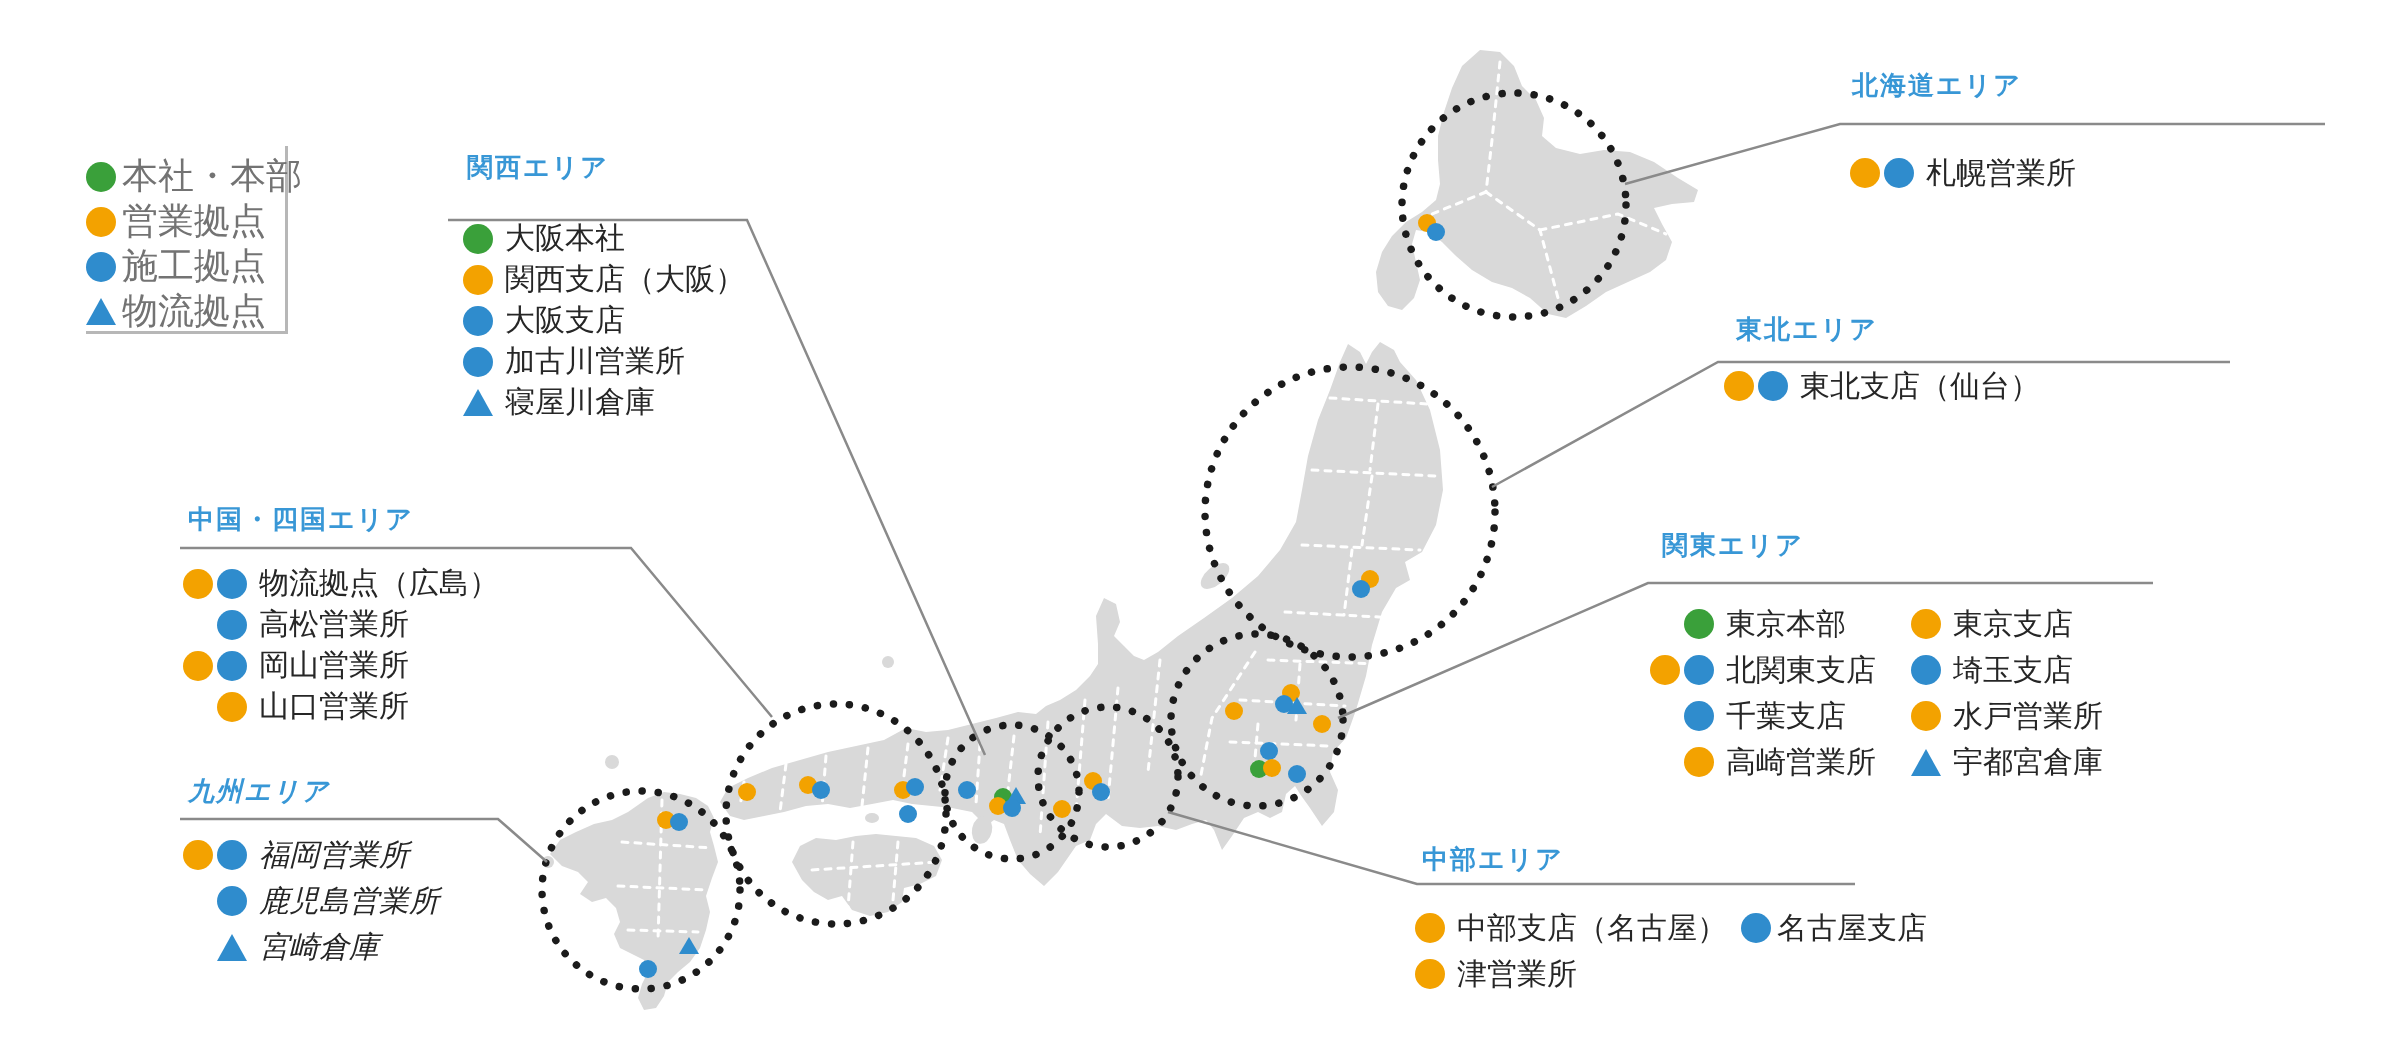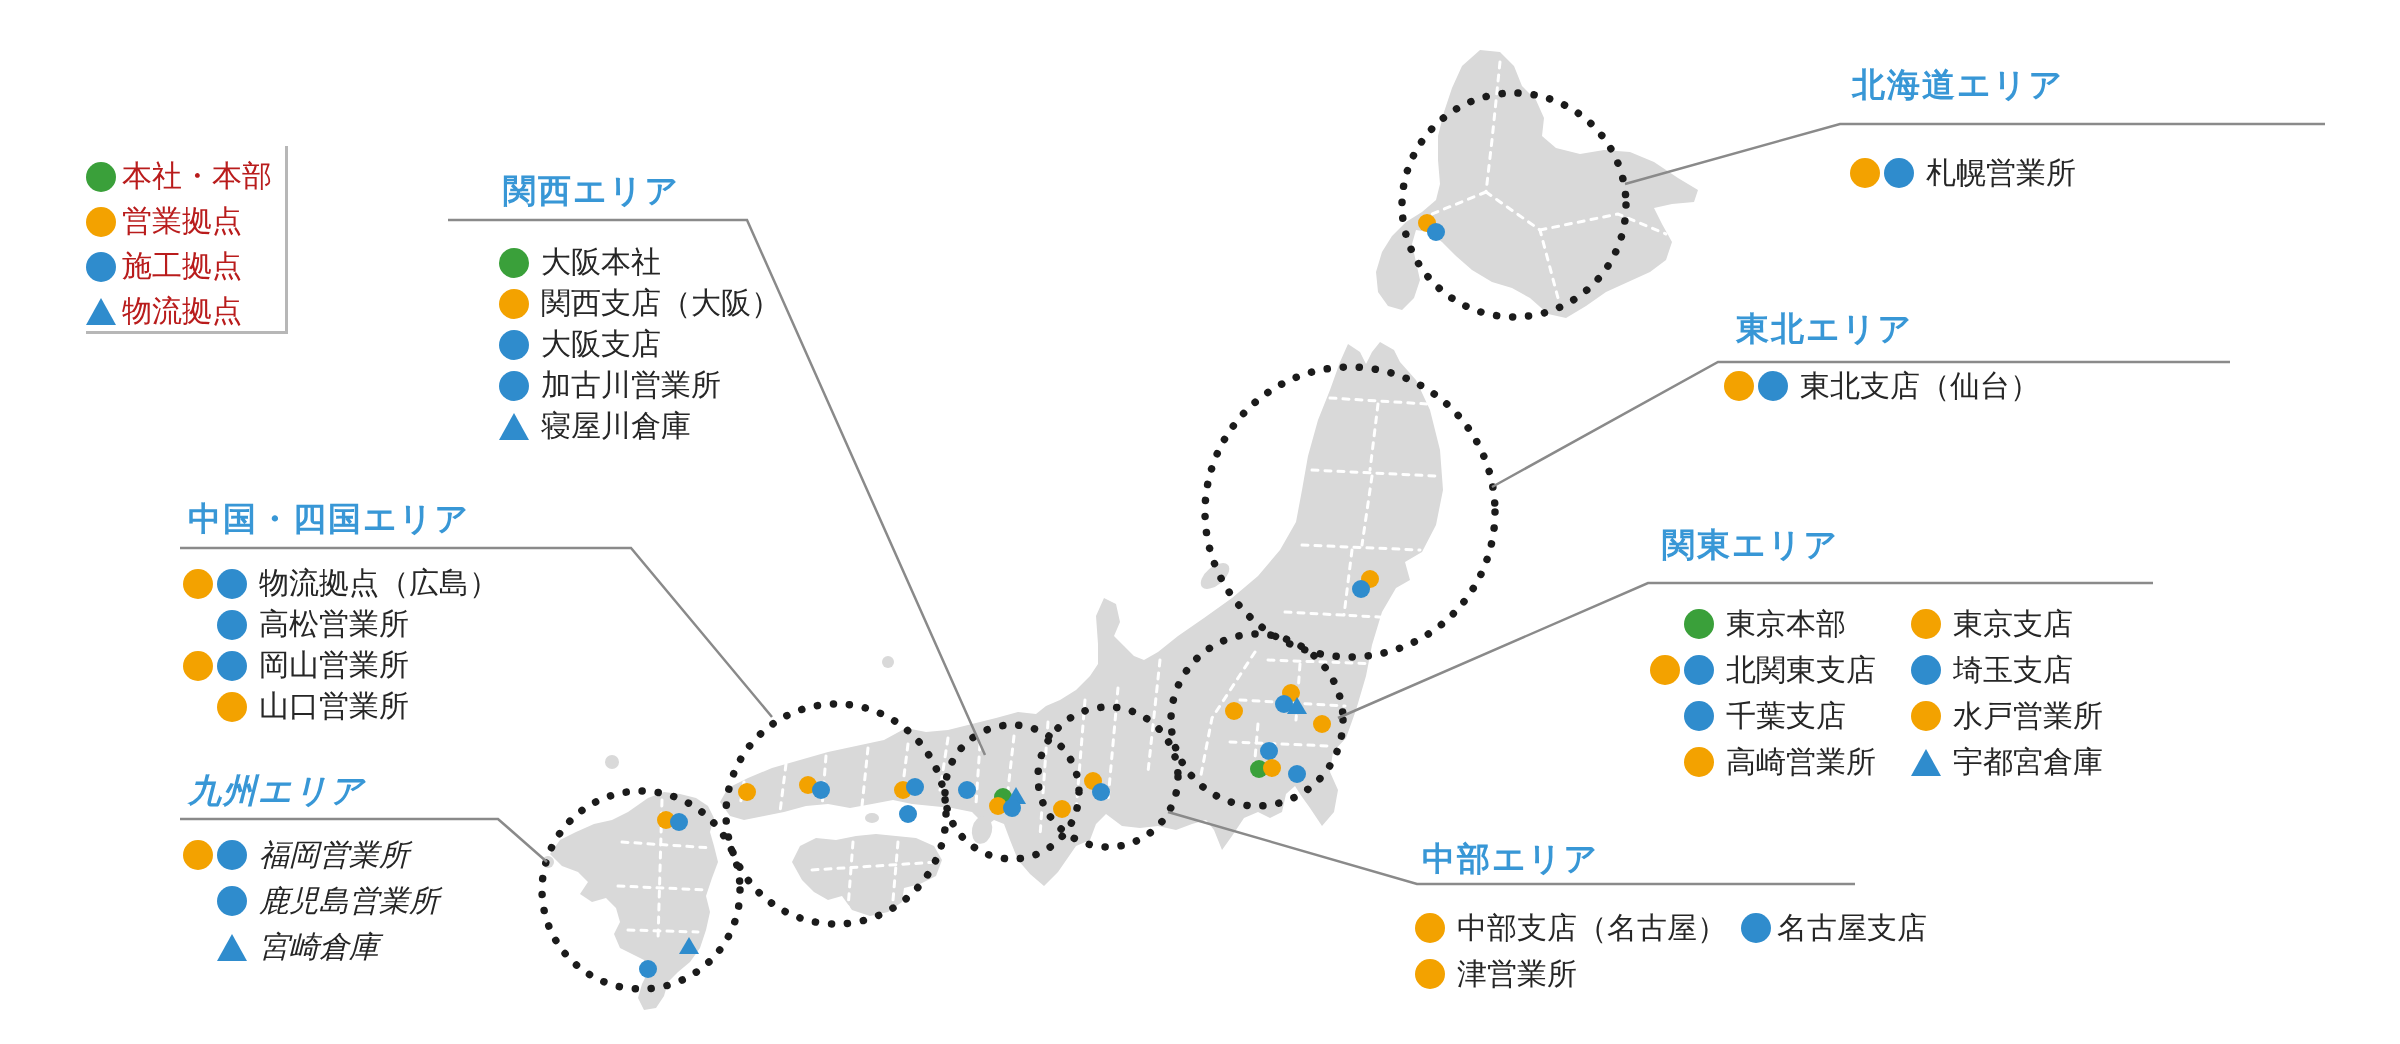--- a/index.html
+++ b/index.html
@@ -9,33 +9,33 @@
 
   .land{fill:#d9d9d9;stroke:none;}
   .pref{fill:none;stroke:#ffffff;stroke-width:3;stroke-dasharray:6 7;stroke-linecap:round;}
   .region-dotted{fill:none;stroke:#1b1b1b;stroke-width:7.5;stroke-dasharray:0.1 16;stroke-linecap:round;}
   .leader{fill:none;stroke:#8a8a8a;stroke-width:2.5;}
 
   .legend{position:absolute;left:86px;top:146px;width:202px;height:188px;
           border-right:3px solid #b7b7b7;border-bottom:3px solid #b7b7b7;
           box-sizing:border-box;padding-top:8px;}
   .legend-row{display:flex;align-items:center;height:45px;}
-  .legend-row .txt{font-size:30px;color:#b91c1c;margin-left:6px;white-space:nowrap;}
+  .legend-row .txt{font-size:36px;color:#737373;margin-left:6px;white-space:nowrap;}
 
   .mk{display:inline-block;width:30px;height:30px;border-radius:50%;flex:0 0 auto;}
   .mk.hq{background:#3aa03a;}
   .mk.sales{background:#f3a200;}
   .mk.construction{background:#2f8ccd;}
   .mk.logistics{width:0;height:0;border-radius:0;background:transparent;
      border-left:15px solid transparent;border-right:15px solid transparent;
      border-bottom:27px solid #2f8ccd;}
   .mk.spacer{background:transparent;border:none;}
 
   .area{position:absolute;white-space:nowrap;}
-  .area-title{font-size:33px;font-weight:bold;color:#3897d6;letter-spacing:2px;height:46px;line-height:46px;}
+  .area-title{font-size:26px;font-weight:bold;color:#3897d6;letter-spacing:2px;height:46px;line-height:46px;}
   .rows{}
   .row{display:flex;align-items:center;}
   .row .txt{font-size:30px;color:#262626;margin-left:8px;white-space:nowrap;}
   .row .mk{margin-right:4px;}
   .h40 .row{height:40px;} .h41 .row{height:41px;} .h46 .row{height:46px;}
 
   .cols{display:flex;align-items:flex-start;text-align:right;}
   .inline-pair{display:flex;align-items:center;margin-top:22px;}
 </style>
 </head>
@@ -210,21 +210,21 @@
     <div class="area-title" style="margin-left:12px;">東北エリア</div>
     <div class="rows" style="margin-top:14px;">
       <div class="row">
         <span class="mk sales"></span>
         <span class="mk construction"></span>
         <span class="txt">東北支店（仙台）</span>
       </div>
     </div>
   </div>
 
-  <div class="area h41" style="left:463px;top:168px;margin-left:36px;">
+  <div class="area h41" style="left:463px;top:144px;">
     <div class="area-title" style="margin-left:4px;">関西エリア</div>
     <div class="rows" style="margin-top:28px;">
       <div class="row">
         <span class="mk hq"></span>
         <span class="txt">大阪本社</span>
       </div>
       <div class="row">
         <span class="mk sales"></span>
         <span class="txt">関西支店（大阪）</span>
       </div>

